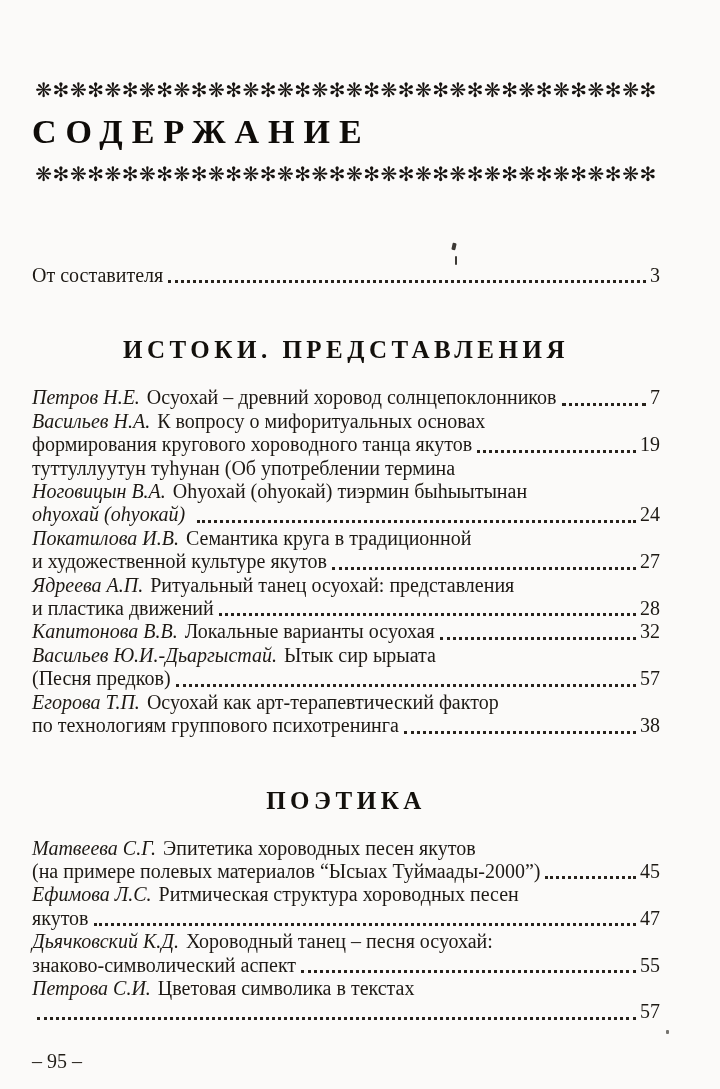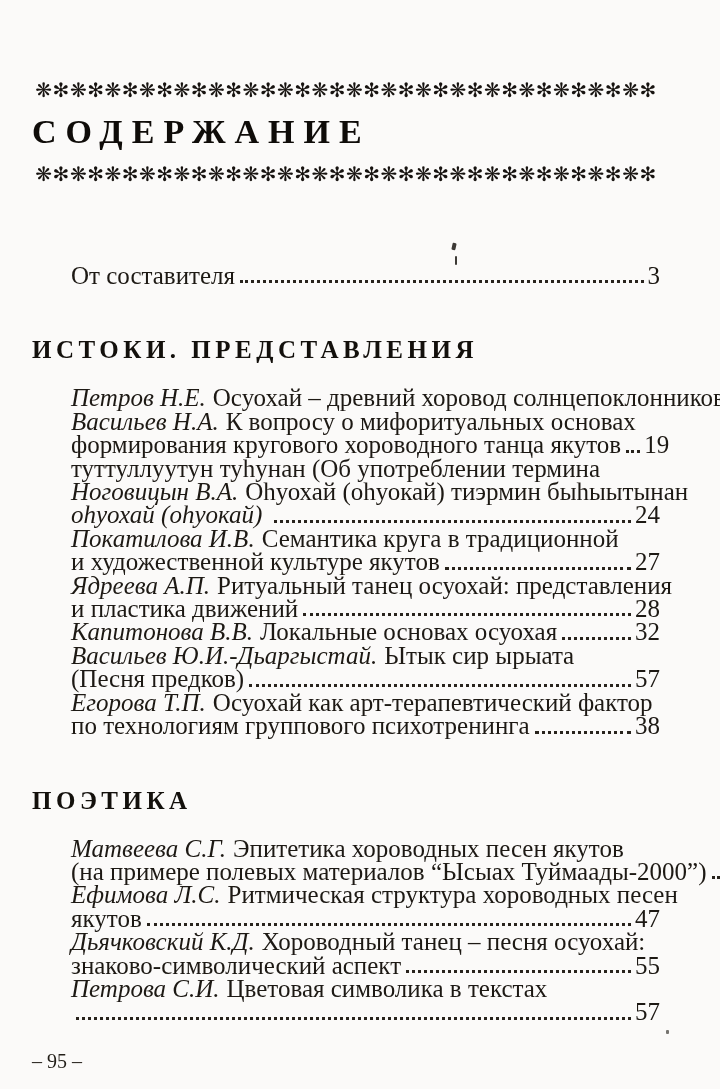--- a/index.html
+++ b/index.html
@@ -32,37 +32,38 @@
     font-weight:bold;
     letter-spacing:9px;
     text-align:left;
     color:#0f0c09;
   }
   .orn2{margin-top:8px;}
   .toc-line{
     display:flex;
     align-items:flex-end;
     white-space:nowrap;
-    font-size:25px;line-height:23.4px;margin-left:39px;
+    font-size:20px;line-height:23.4px;
   }
   .front{margin-top:78px;}
   .author{font-style:italic;margin-right:7px;}
   .t{}
   .leader{
     flex:1;min-width:14px;
     border-bottom:3px dotted #28231d;
     margin:0 3px 4px 5px;
   }
   .pg{margin-left:1px;}
   .section-heading{
     margin-top:50px;
     font-size:25px;line-height:26px;
     font-weight:bold;
     letter-spacing:4.5px;
     color:#13100c;
+    text-align:center;
   }
   .entries{margin-top:23px;}
   .footer{
     margin-top:26px;
     text-align:left;
     font-size:20px;line-height:22px;
     color:#221e18;
   }
   .speck{position:absolute;background:#3d3a36;border-radius:1px;}
   .s1{left:452px;top:243px;width:4px;height:7px;transform:rotate(12deg);}
@@ -126,21 +127,21 @@
           <span class="author">Ядреева А.П.</span>
           <span class="t">Ритуальный танец осуохай: представления</span>
         </div>
         <div class="toc-line">
           <span class="t">и пластика движений</span>
           <span class="leader"></span>
           <span class="pg">28</span>
         </div>
         <div class="toc-line">
           <span class="author">Капитонова В.В.</span>
-          <span class="t">Локальные основах осуохая</span>
+          <span class="t">Локальные варианты осуохая</span>
           <span class="leader"></span>
           <span class="pg">32</span>
         </div>
         <div class="toc-line">
           <span class="author">Васильев Ю.И.-Дьаргыстай.</span>
           <span class="t">Ытык сир ырыата</span>
         </div>
         <div class="toc-line">
           <span class="t">(Песня предков)</span>
           <span class="leader"></span>

